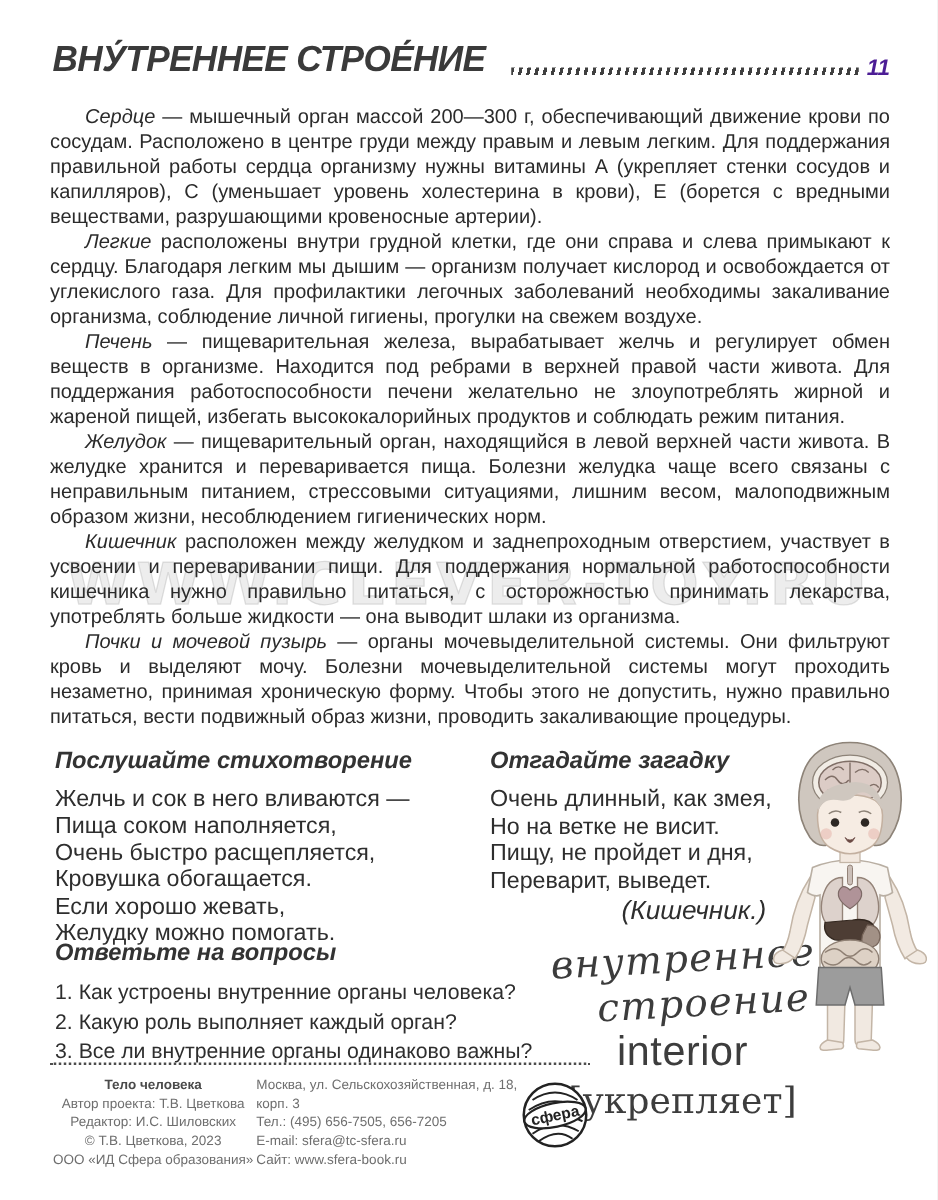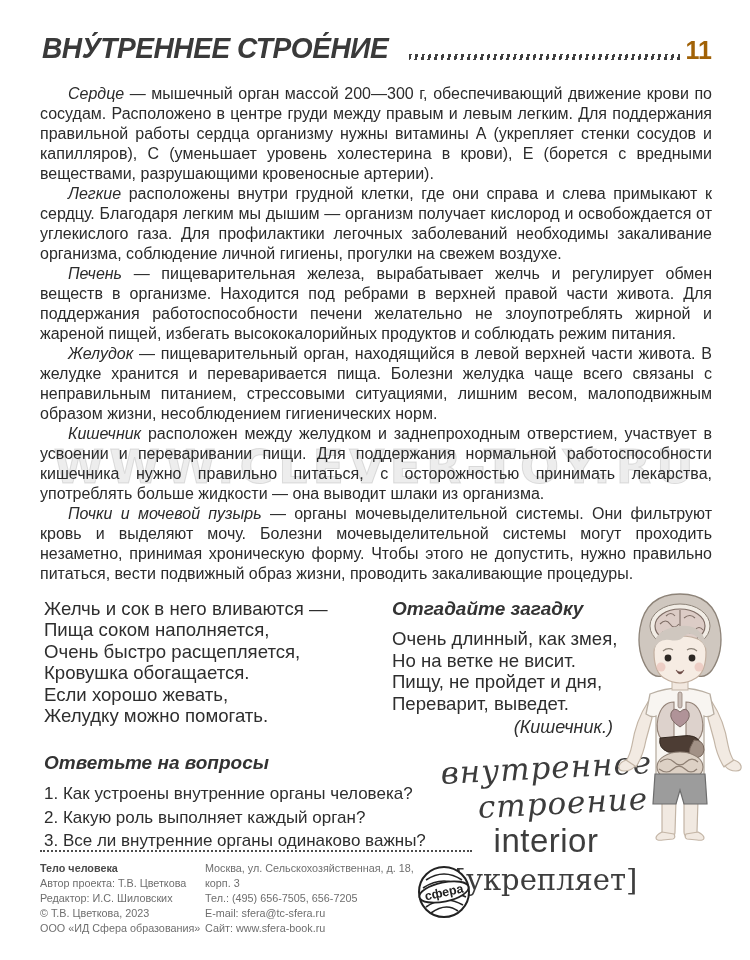--- a/index.html
+++ b/index.html
@@ -12,21 +12,21 @@
   
   .header { position:absolute; left:42px; right:38px; top:32px; display:flex; align-items:flex-end; }
   .title {
     font-size:29px; font-weight:bold; font-style:italic; letter-spacing:-0.5px;
     white-space:nowrap; color:#3a3a3a; transform:scaleX(0.97); transform-origin:left bottom;
   }
   .leader {
     flex:1; height:6px; margin:0 6px 5px 10px;
     background:repeating-linear-gradient(103deg, #3f3f3f 0 2.6px, transparent 2.6px 6.4px);
   }
-  .pagenum { font-size:25px; font-weight:bold; color:#a16207; }
+  .pagenum { font-size:18px; font-weight:bold; font-style:italic; color:#4c1d95; }
 
   
   .body-text {
     position:absolute; left:40px; top:84px; width:672px;
     font-size:16px; line-height:20px; text-align:justify; color:#2b2b2b;
   }
   .body-par { margin:0; text-indent:28px; }
   .organ-term { font-style:italic; }
 
   
@@ -43,21 +43,21 @@
     font-size:19px; font-weight:bold; font-style:italic; color:#333;
     margin:0 0 8px 0;
   }
 
   
   .poem-block { position:absolute; left:44px; top:598px; width:345px; }
   .poem-line { font-size:18.6px; line-height:21.4px; color:#2e2e2e; }
 
   .riddle-block { position:absolute; left:392px; top:598px; width:255px; }
   .riddle-line { font-size:18.6px; line-height:21.6px; color:#2e2e2e; }
-  .riddle-answer { font-size:18px; font-style:italic; text-align:right; padding-right:34px; margin-top:3px; color:#2e2e2e; }
+  .riddle-answer { font-size:21px; font-style:italic; text-align:right; padding-right:34px; margin-top:3px; color:#2e2e2e; }
 
   .questions-block { position:absolute; left:44px; top:752px; width:430px; }
   .question-line { font-size:17px; line-height:23.6px; color:#2e2e2e; }
 
   
   .vocab { position:absolute; left:440px; top:744px; width:212px; }
   .cursive-line {
     font-family:"DejaVu Serif", serif; font-style:italic; color:#3c3c3c;
     font-size:31px; line-height:36px; text-align:right; letter-spacing:1px;
     transform:rotate(-3deg); transform-origin:right center;
@@ -67,21 +67,21 @@
     font-size:33px; line-height:42px; text-align:center; letter-spacing:0.5px; margin-top:4px;
   }
   .vocab-ipa {
     font-family:"DejaVu Serif", serif; color:#3d3d3d;
     font-size:29px; line-height:36px; text-align:center;
   }
 
   
   .footer-dots { position:absolute; left:40px; top:850px; width:432px; border-top:2.6px dotted #4d4d4d; }
   .footer { position:absolute; left:40px; top:861px; display:flex; gap:0; }
-  .footer-col1 { width:165px; }
+  .footer-col1 { width:165px;text-align:center; }
   .footer-col2 { width:215px; }
   .footer-series { font-size:10.8px; font-weight:bold; color:#4a4a4a; line-height:15px; }
   .footer-line { font-size:10.8px; color:#6e6e6e; line-height:15px; }
   .logo-wrap { position:absolute; left:416px; top:864px; width:56px; height:56px; }
 
   
   .figure { position:absolute; left:610px; top:590px; width:140px; height:254px; }
 </style>
 </head>
 <body>
@@ -99,20 +99,21 @@
   <div class="body-text">
     <p class="body-par"><span class="organ-term">Сердце</span><span> — мышечный орган массой 200—300 г, обеспечивающий движение крови по сосудам. Расположено в центре груди между правым и левым легким. Для поддержания правильной работы сердца организму нужны витамины А (укрепляет стенки сосудов и капилляров), С (уменьшает уровень холестерина в крови), Е (борется с вредными веществами, разрушающими кровеносные артерии).</span></p>
     <p class="body-par"><span class="organ-term">Легкие</span><span> расположены внутри грудной клетки, где они справа и слева примыкают к сердцу. Благодаря легким мы дышим — организм получает кислород и освобождается от углекислого газа. Для профилактики легочных заболеваний необходимы закаливание организма, соблюдение личной гигиены, прогулки на свежем воздухе.</span></p>
     <p class="body-par"><span class="organ-term">Печень</span><span> — пищеварительная железа, вырабатывает желчь и регулирует обмен веществ в организме. Находится под ребрами в верхней правой части живота. Для поддержания работоспособности печени желательно не злоупотреблять жирной и жареной пищей, избегать высококалорийных продуктов и соблюдать режим питания.</span></p>
     <p class="body-par"><span class="organ-term">Желудок</span><span> — пищеварительный орган, находящийся в левой верхней части живота. В желудке хранится и переваривается пища. Болезни желудка чаще всего связаны с неправильным питанием, стрессовыми ситуациями, лишним весом, малоподвижным образом жизни, несоблюдением гигиенических норм.</span></p>
     <p class="body-par"><span class="organ-term">Кишечник</span><span> расположен между желудком и заднепроходным отверстием, участвует в усвоении и переваривании пищи. Для поддержания нормальной работоспособности кишечника нужно правильно питаться, с осторожностью принимать лекарства, употреблять больше жидкости — она выводит шлаки из организма.</span></p>
     <p class="body-par"><span class="organ-term">Почки и мочевой пузырь</span><span> — органы мочевыделительной системы. Они фильтруют кровь и выделяют мочу. Болезни мочевыделительной системы могут проходить незаметно, принимая хроническую форму. Чтобы этого не допустить, нужно правильно питаться, вести подвижный образ жизни, проводить закаливающие процедуры.</span></p>
   </div>
 
   <div class="poem-block">
+    <div class="section-heading">Послушайте стихотворение</div>
     <div class="poem-line">Желчь и сок в него вливаются —</div>
     <div class="poem-line">Пища соком наполняется,</div>
     <div class="poem-line">Очень быстро расщепляется,</div>
     <div class="poem-line">Кровушка обогащается.</div>
     <div class="poem-line">Если хорошо жевать,</div>
     <div class="poem-line">Желудку можно помогать.</div>
   </div>
 
   <div class="riddle-block">
     <div class="section-heading">Отгадайте загадку</div>

